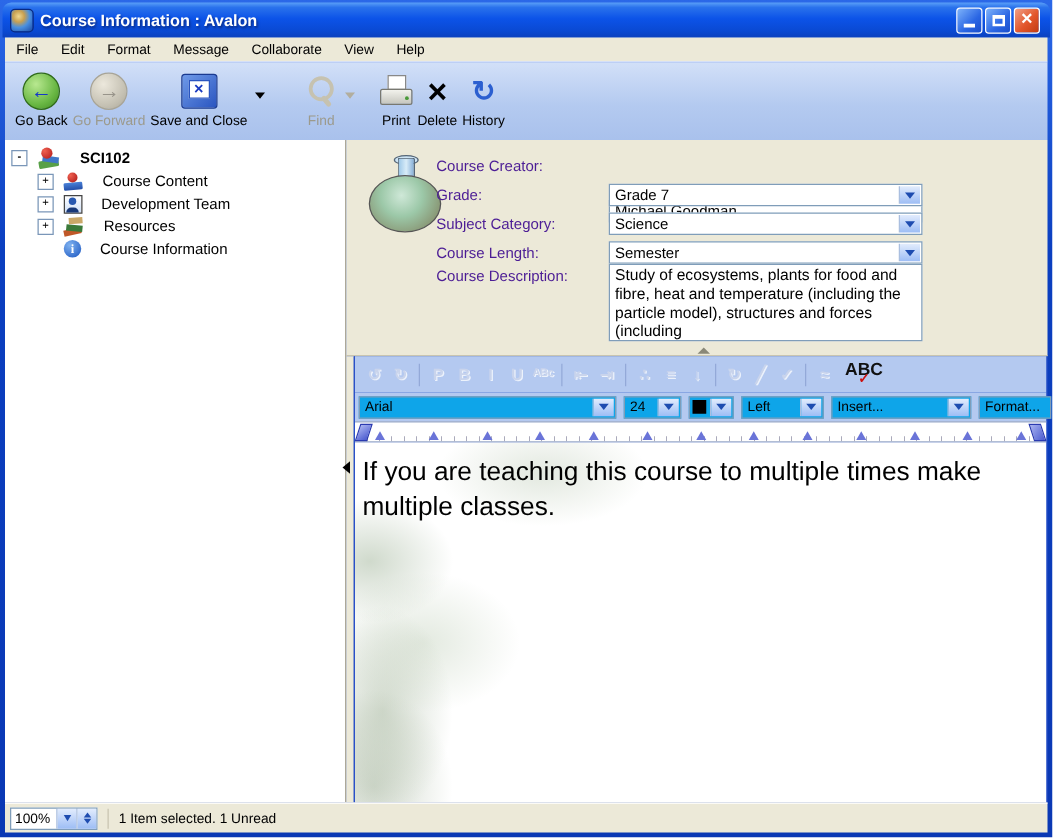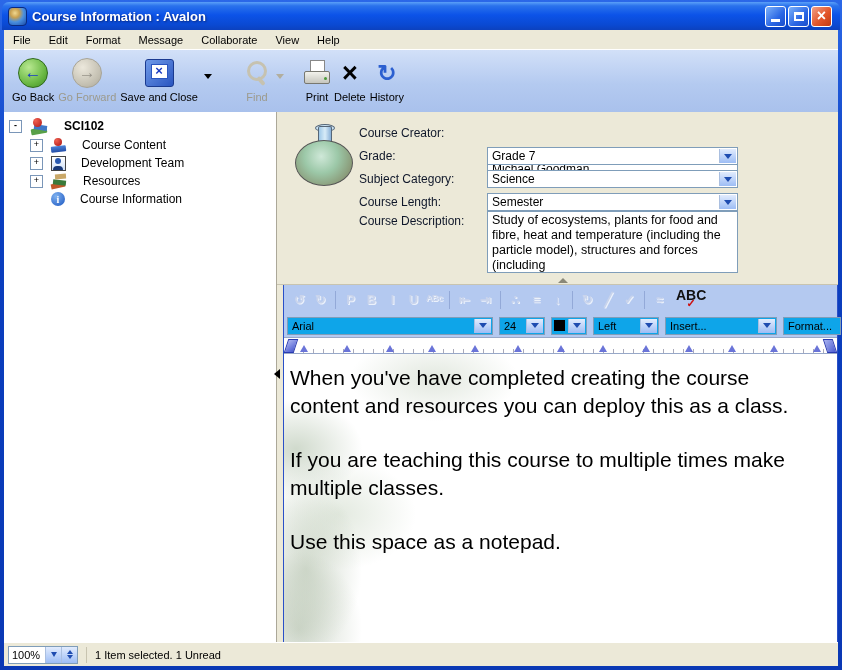--- a/index.html
+++ b/index.html
@@ -74,21 +74,21 @@
   .ic-res .r3{position:absolute;left:4px;top:0;width:11px;height:5px;background:#caa868;transform:rotate(-4deg);}
   .ic-info{width:14px;height:14px;border-radius:50%;background:radial-gradient(circle at 35% 30%,#7fb2f0,#1a55c0);
     color:#fff;font:bold 10px "Liberation Serif",serif;display:flex;align-items:center;justify-content:center;flex:none;}
   
   .formpanel{position:absolute;top:112px;left:277px;right:4px;height:173px;background:#ece9d8;border-bottom:1px solid #c8c4b0;box-sizing:border-box;}
   .flask{position:absolute;left:18px;top:12px;width:58px;height:62px;}
   .flask .neck{position:absolute;left:23px;top:2px;width:12px;height:20px;background:linear-gradient(90deg,#9ec8e8,#d8ecf8 50%,#88b0d8);border:1px solid #556677;border-bottom:none;border-radius:2px 2px 0 0;}
   .flask .rim{position:absolute;left:20px;top:0;width:18px;height:6px;border-radius:50%;background:#cde4f4;border:1px solid #556677;}
   .flask .bulb{position:absolute;bottom:0;left:0;width:56px;height:44px;border-radius:50%;border:1px solid #555;
     background:radial-gradient(circle at 45% 35%,#cfe8d8 0%,#9cc8a8 40%,#8a9a78 75%,#6a6a50 100%);}
-  .flabel{position:absolute;left:82px;font-size:12px;color:#0f172a;white-space:nowrap;}
+  .flabel{position:absolute;left:72px;font-size:12px;color:#4c1d95;white-space:nowrap;}
   .fld{position:absolute;left:210px;width:251px;height:18px;background:#fff;border:1px solid #7f9db9;font-size:12px;
     display:flex;align-items:center;padding-left:4px;box-sizing:border-box;color:#000;}
   .combo-ar{position:absolute;right:1px;top:1px;bottom:1px;width:16px;background:linear-gradient(180deg,#e2ecfd,#9dbdf5);
     border-left:1px solid #aabfe0;display:flex;align-items:center;justify-content:center;}
   .combo-ar::after{content:"";border-left:4px solid transparent;border-right:4px solid transparent;border-top:5px solid #1e4cb0;}
   .descbox{position:absolute;left:210px;top:99px;width:251px;height:62px;background:#fff;border:1px solid #7f9db9;
     font-size:12.5px;line-height:15px;padding:1px 4px;box-sizing:border-box;color:#000;overflow:hidden;}
   .split-arrow{position:absolute;left:50%;bottom:1px;width:0;height:0;border-left:5px solid transparent;border-right:5px solid transparent;border-bottom:5px solid #8a8878;}
   
   .gutter{position:absolute;left:277px;width:6px;top:285px;bottom:28px;background:#ece9d8;}
@@ -362,23 +362,21 @@
           <span class="rtri"></span>
           <span class="rtri"></span>
           <span class="rtri"></span>
           <span class="rtri"></span>
         </span>
       <span class="rend right"></span>
     </div>
     <div class="canvas">
       <span class="watermark"></span>
       <div class="notes">
-        <p>When you've have completed creating the course content and resources you can deploy this as a class.</p>
         <p>If you are teaching this course to multiple times make multiple classes.</p>
-        <p>Use this space as a notepad.</p>
       </div>
     </div>
   </div>
 
   <div class="statusbar">
     <div class="zoombox">
       <span class="zoomval">100%</span>
       <span class="zoombtn">
           <span class="dn"></span>
         </span>

